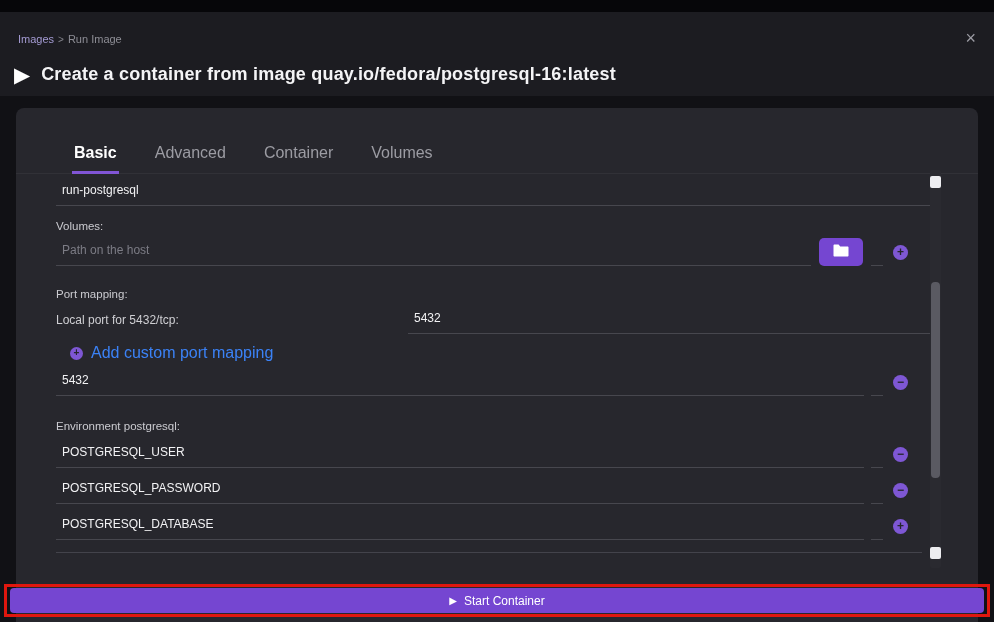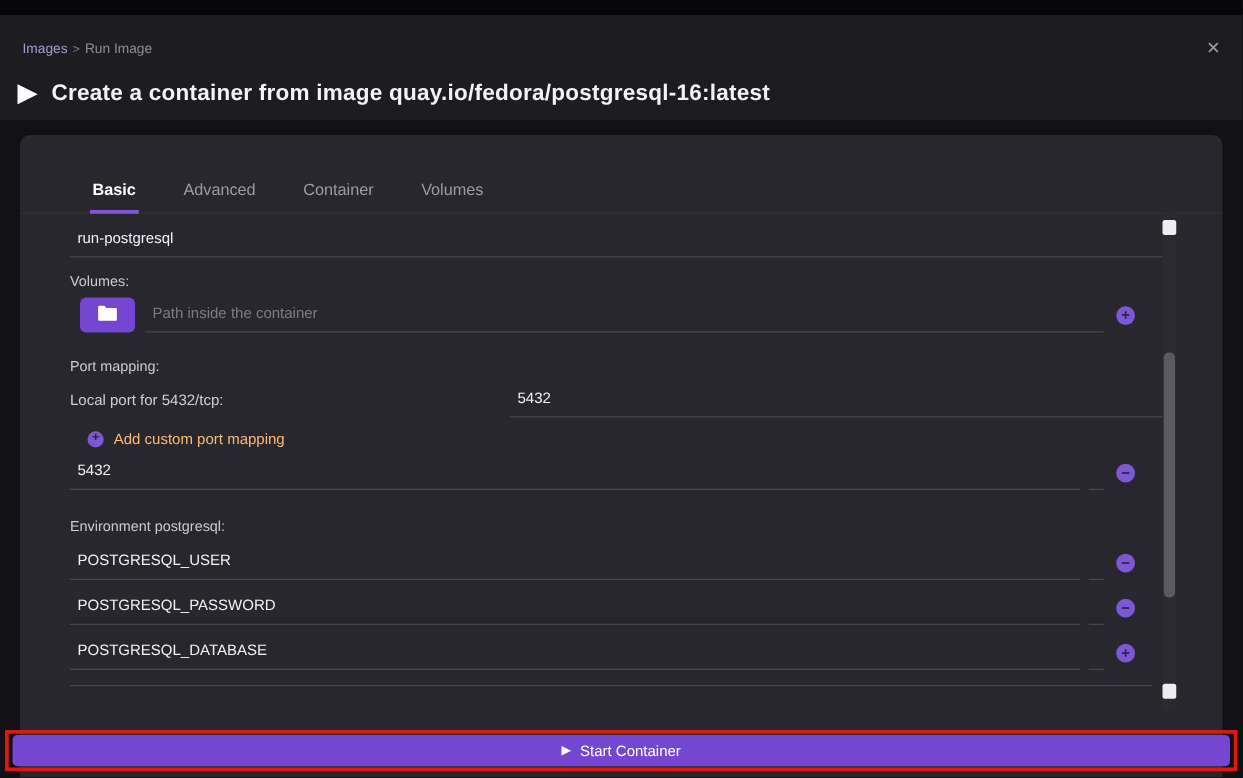--- a/index.html
+++ b/index.html
@@ -13,39 +13,39 @@
   .crumb-sep{color:#83838b;font-size:10px}
   .crumb-current{color:#8d8d95}
   .close-btn{position:absolute;right:18px;top:17px;color:#9b9ba3;font-size:18px;line-height:1;cursor:pointer}
   .title-row{position:absolute;left:14px;top:52px;display:flex;align-items:center;gap:11px}
   .play-icon-header{color:#ffffff;font-size:21px;line-height:1}
   .page-title{color:#f4f4f6;font-size:18px;font-weight:bold;letter-spacing:.2px}
 
   .panel{position:absolute;left:16px;top:108px;width:962px;height:514px;background:#27272d;border-radius:8px 8px 0 0}
 
   .tabs{position:absolute;left:0;top:28px;width:100%;display:flex;gap:34px;padding-left:56px;border-bottom:1px solid #313137}
-  .tab{font-size:13px;color:#9c9ca3;padding:8px 2px 9px;cursor:pointer;border-bottom:3px solid transparent;margin-bottom:-1px}
+  .tab{font-size:16px;color:#9c9ca3;padding:8px 2px 9px;cursor:pointer;border-bottom:3px solid transparent;margin-bottom:-1px}
   .tab.active{color:#ffffff;font-weight:bold;border-bottom-color:#8155d6}
 
   .form{position:absolute;left:40px;top:70px;width:874px}
   input.line{background:transparent;border:0;border-bottom:1px solid #47474e;color:#f2f2f4;font-size:12px;padding:5px 6px 8px;outline:none;width:100%;font-family:inherit}
   input.line::placeholder{color:#7c7c85}
   .name-input{width:866px;display:block}
   .field-label{margin-top:14px;font-size:11.5px;color:#cbcbd0}
   .row{display:flex;align-items:center}
   .vol-row{margin-top:6px;width:852px}
   .host-input{width:380px}
   .folder-btn{width:44px;height:28px;margin:0 8px;background:#7546d1;border:none;border-radius:5px;display:flex;align-items:center;justify-content:center;cursor:pointer;flex:0 0 auto}
   .cont-input{flex:1}
   .port-label-row{margin-top:22px}
   .port-row{margin-top:6px;width:874px}
   .port-label{width:352px;font-size:12px;color:#cfcfd3;flex:0 0 auto}
   .port-input{flex:1}
   .add-link{display:flex;align-items:center;gap:8px;margin:10px 0 0 14px;cursor:pointer;width:max-content}
-  .add-link .link-label{color:#fdba74;font-size:12px}
+  .add-link .link-label{color:#3b82f6;font-size:16px}
   .pair-row{margin-top:6px;width:852px}
   .env-row{margin-top:8px;width:852px}
   .in-left{width:407px;margin-right:7px}
   .in-right{flex:1}
   .circle{width:15px;height:15px;border-radius:50%;background:#7e57d4;color:#26262c;font-size:12px;font-weight:bold;display:flex;align-items:center;justify-content:center;line-height:1;cursor:pointer;flex:0 0 auto;margin-left:10px;user-select:none}
   .circle.small{width:13px;height:13px;font-size:10px;margin-left:0}
   .env-label{margin-top:24px}
   .next-line{margin-top:12px;width:866px;border-bottom:1px solid #43434b;height:0}
 
   .scrollbar{position:absolute;left:914px;top:62px;width:11px;height:398px;background:#2a2a30;border-radius:2px;cursor:pointer}
@@ -86,20 +86,21 @@
       <div class="tab">Volumes</div>
     </div>
 
     <div class="form">
 
       <input class="line name-input" value="run-postgresql" style="">
 
       <div class="field-label">Volumes:</div>
 
       <div class="row vol-row">
+        <input class="line host-input" placeholder="Path on the host" style="">
         <button class="folder-btn">
           <span>
             <svg width="16" height="13" viewBox="0 0 16 13">
                 <path d="M0.5 1.5 C0.5 0.9 1 0.5 1.5 0.5 L5.6 0.5 L7.2 2.4 L14.5 2.4 C15.1 2.4 15.5 2.8 15.5 3.4 L15.5 11.5 C15.5 12.1 15.1 12.5 14.5 12.5 L1.5 12.5 C1 12.5 0.5 12.1 0.5 11.5 Z" fill="#ffffff"></path>
               </svg>
           </span>
         </button>
         <input class="line cont-input" placeholder="Path inside the container" style="">
         <span class="circle">+</span>
       </div>

